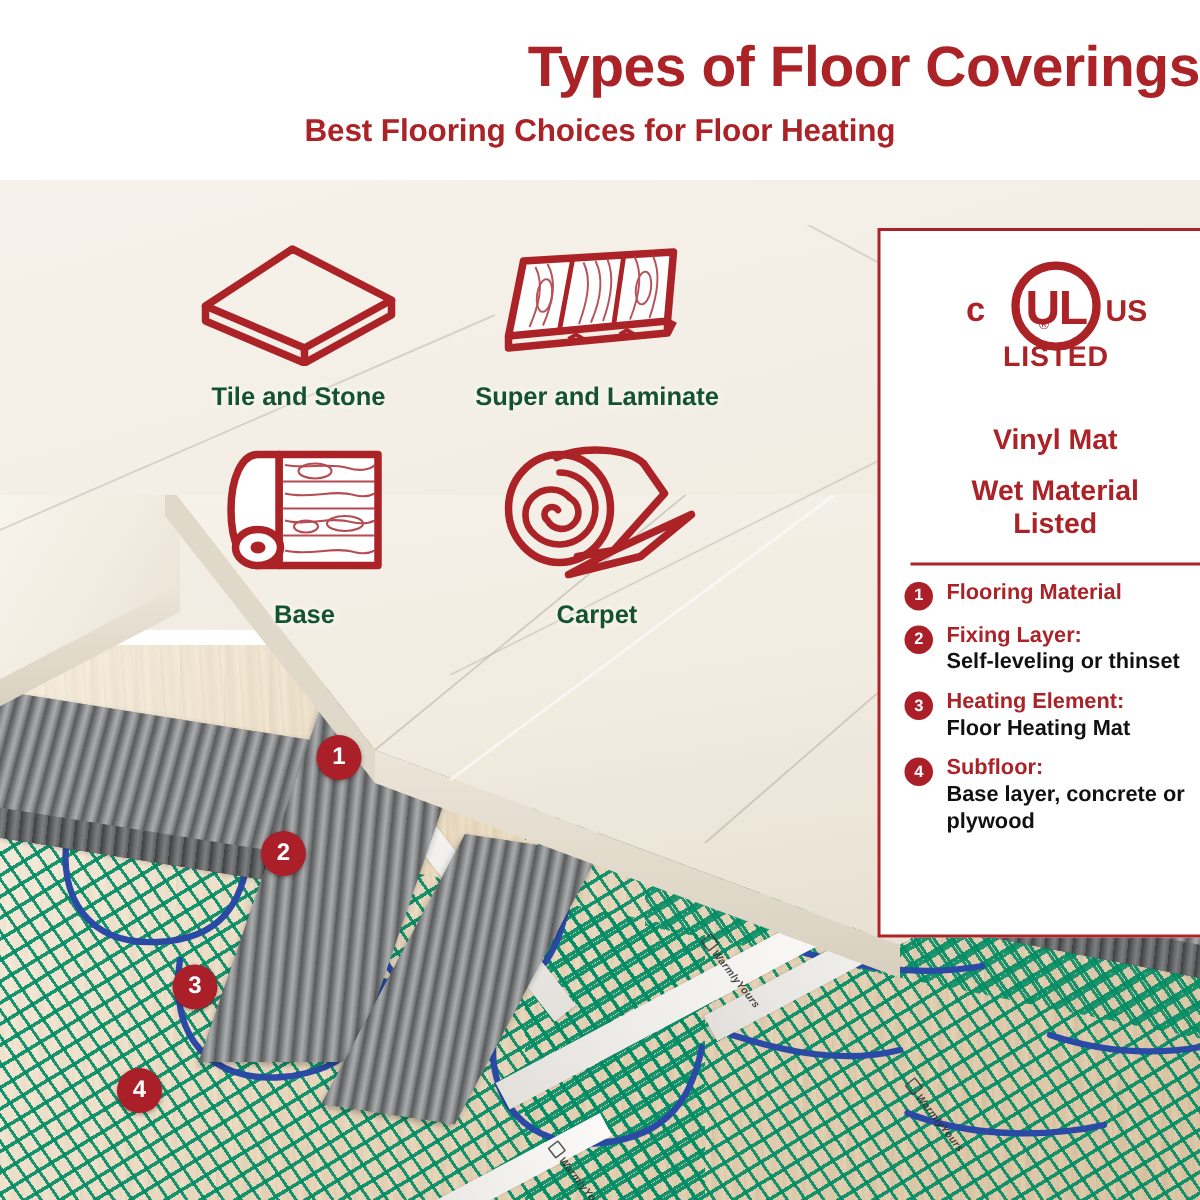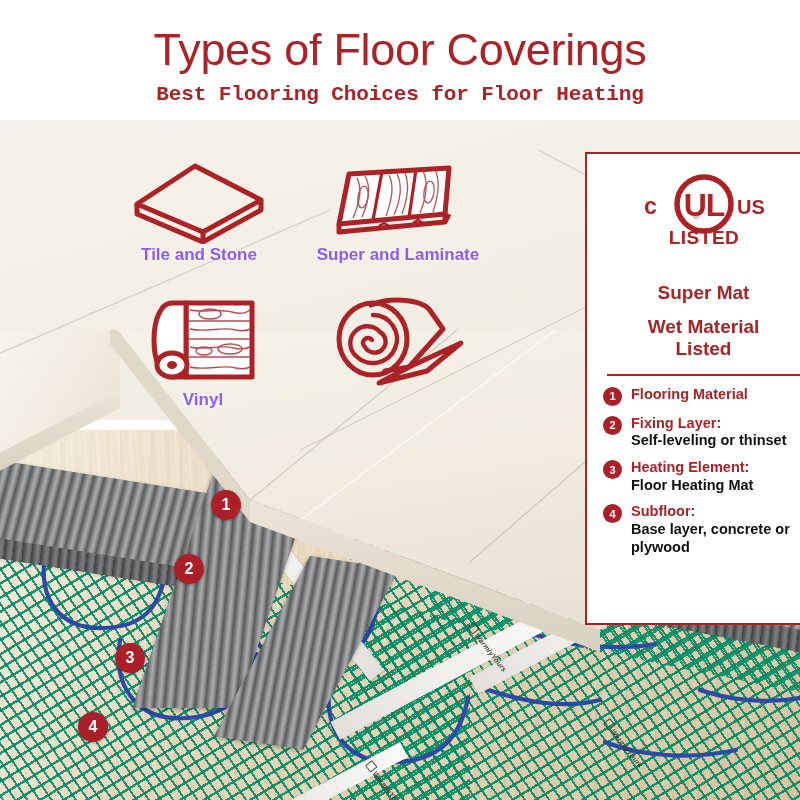--- a/index.html
+++ b/index.html
@@ -92,34 +92,34 @@
     background:#aa1f28;color:#fff;
     display:flex;align-items:center;justify-content:center;
     font-size:16px;font-weight:700;line-height:1;
     box-shadow:0 1px 3px rgba(0,0,0,.35);
     font-family:"Liberation Sans", sans-serif;
   }
 
   
   .header{position:absolute;left:0;top:0;width:800px;text-align:center;z-index:40;}
   .title{
-    color:#ab2227;font-size:45px;font-weight:400;letter-spacing:-.3px;
-    margin:26px 0 0 0;line-height:1.05;
+    color:#ab2227;font-size:38px;font-weight:700;letter-spacing:-.3px;
+    margin:26px 0 0 0;line-height:1.05;text-align:right;
   }
   .subtitle{
     color:#ab2227;font-size:21px;font-weight:700;letter-spacing:-.1px;
-    margin:10px 0 0 0;line-height:1.1;font-family:Liberation Mono, monospace;
+    margin:10px 0 0 0;line-height:1.1;
   }
 
   
   .types{position:absolute;left:0;top:160px;width:575px;z-index:35;}
   .type{position:absolute;text-align:center;}
   .type .art{display:block;margin:0 auto;}
   .type .lbl{
-    color:#8b5cf6;font-size:17px;font-weight:700;margin-top:2px;line-height:1.1;
+    color:#14532d;font-size:17px;font-weight:700;margin-top:12px;line-height:1.1;
     text-shadow:0 0 5px rgba(255,255,255,.75), 0 0 9px rgba(255,255,255,.6);
   }
   .t-tile  {left:118px;top:0px;width:162px;}
   .t-wood  {left:300px;top:0px;width:196px;}
   .t-vinyl {left:128px;top:135px;width:150px;}
   .t-carpet{left:308px;top:135px;width:180px;}
 
   
   .panel{
     position:absolute;left:585px;top:152px;width:235px;height:473px;
@@ -321,51 +321,52 @@
           <line x1="44" y1="62" x2="106" y2="62"></line>
           <path d="M46,15 C60,18 74,13 88,17 C98,20 104,17 106,15"></path>
           <path d="M46,34 C62,38 78,31 92,35 C100,37 104,35 106,34"></path>
           <path d="M46,52 C60,56 76,49 90,53 C99,55 104,53 106,52"></path>
           <path d="M46,72 C62,76 78,69 92,73 C100,75 104,73 106,72"></path>
           <ellipse cx="66" cy="19" rx="11" ry="5"></ellipse>
           <ellipse cx="86" cy="54" rx="12" ry="5"></ellipse>
           <ellipse cx="60" cy="56" rx="8" ry="4"></ellipse>
         </g>
       </svg>
-      <div class="lbl">Vinyl</div>
+      <div class="lbl">Base</div>
     </div>
 
     <div class="type t-carpet">
       <svg class="art" width="150" height="94" viewBox="0 0 150 94">
         <g stroke="#ab2227" stroke-width="5" fill="none" stroke-linejoin="round" stroke-linecap="round">
           <path d="M48,10 C66,2 96,4 106,14 L120,34 L86,72 L62,76"></path>
           <path d="M86,72 L138,48 L104,76 L56,88 Z"></path>
           <ellipse cx="50" cy="44" rx="34" ry="36"></ellipse>
         </g>
         <path d="M50,44 m0,-24 a24,24 0 1,1 -17,41 a17,17 0 1,1 24,-24 a11,11 0 1,1 -15,15 a5,5 0 1,1 7,-7" fill="none" stroke="#ab2227" stroke-width="4.4" stroke-linecap="round"></path>
       </svg>
+      <div class="lbl">Carpet</div>
     </div>
   </div>
 
   <div class="panel">
 
     <div class="ul-wrap">
       <svg width="132" height="76" viewBox="0 0 132 76">
         <text x="6" y="42" font-family="'Liberation Sans',sans-serif" font-size="23" font-weight="700" fill="#ab2227">c</text>
         <circle cx="66" cy="32" r="27" fill="none" stroke="#ab2227" stroke-width="5.5"></circle>
         <text x="66" y="44" text-anchor="middle" font-family="'Liberation Sans',sans-serif" font-size="32" font-weight="700" fill="#ab2227" letter-spacing="-1">UL</text>
         <text x="58" y="47" text-anchor="middle" font-family="'Liberation Sans',sans-serif" font-size="9" fill="#ab2227">®</text>
         <text x="99" y="42" font-family="'Liberation Sans',sans-serif" font-size="20" font-weight="700" fill="#ab2227">US</text>
         <text x="66" y="72" text-anchor="middle" font-family="'Liberation Sans',sans-serif" font-size="19" font-weight="700" fill="#ab2227" letter-spacing="0.5">LISTED</text>
       </svg>
     </div>
 
     <div class="ul-head">
       <br>
-      <span>Super Mat</span>
+      <span>Vinyl Mat</span>
     </div>
     <div class="ul-head second">
       <span>Wet Material</span><br>
       <span>Listed</span>
     </div>
 
     <div class="divider"></div>
 
     <div class="legend">
 

